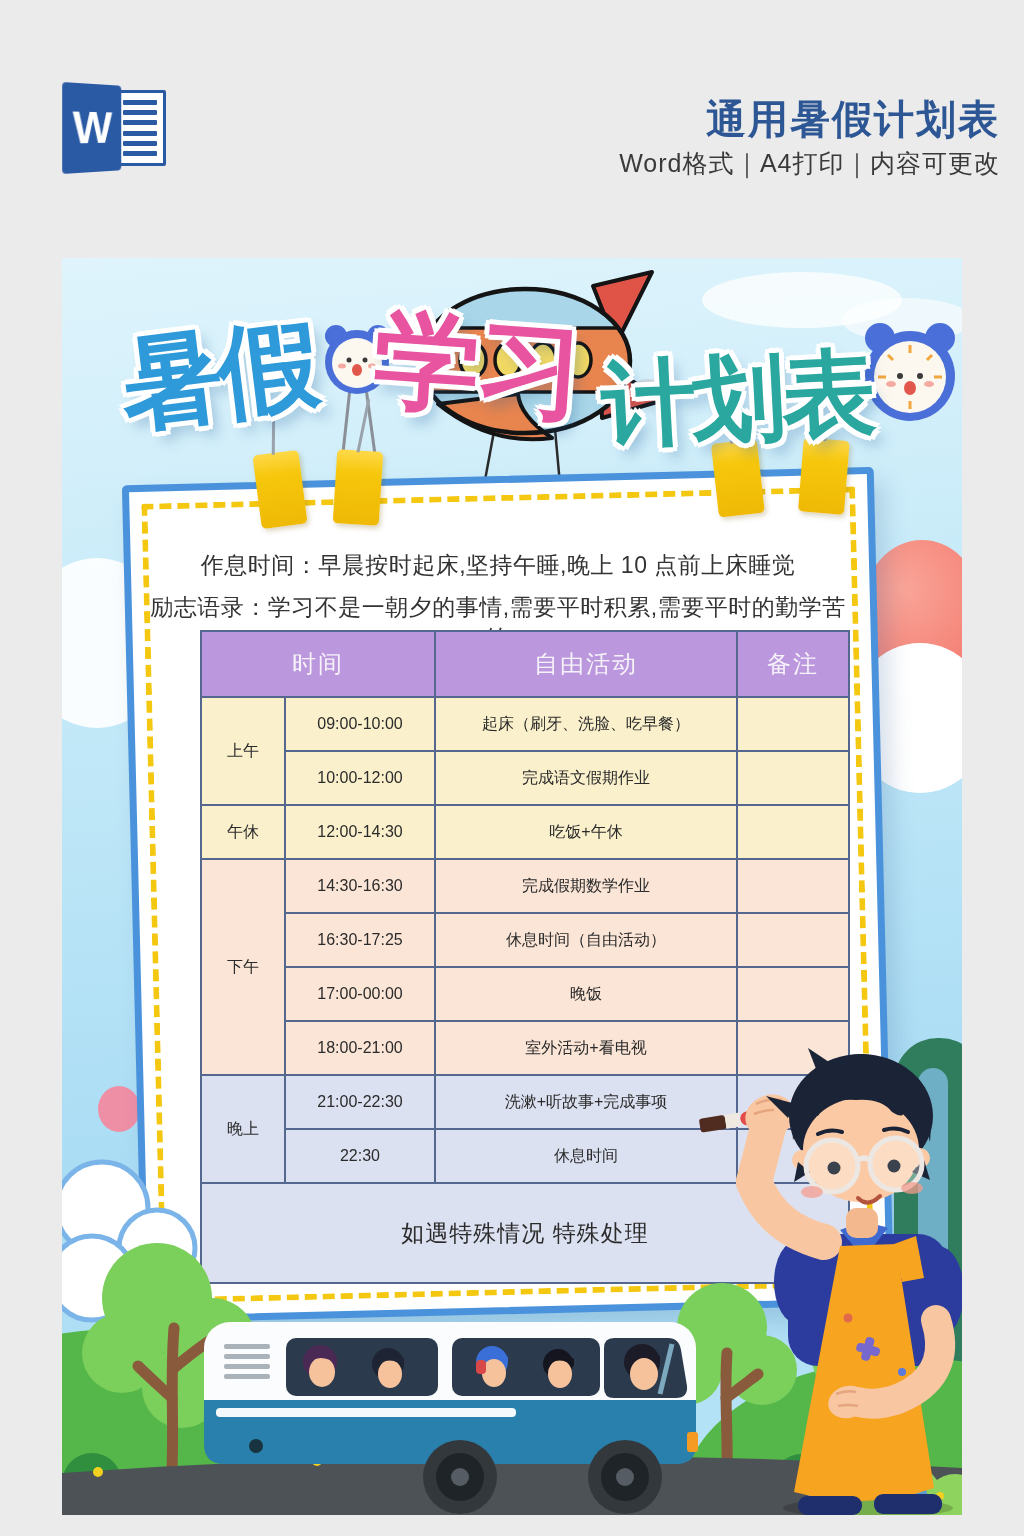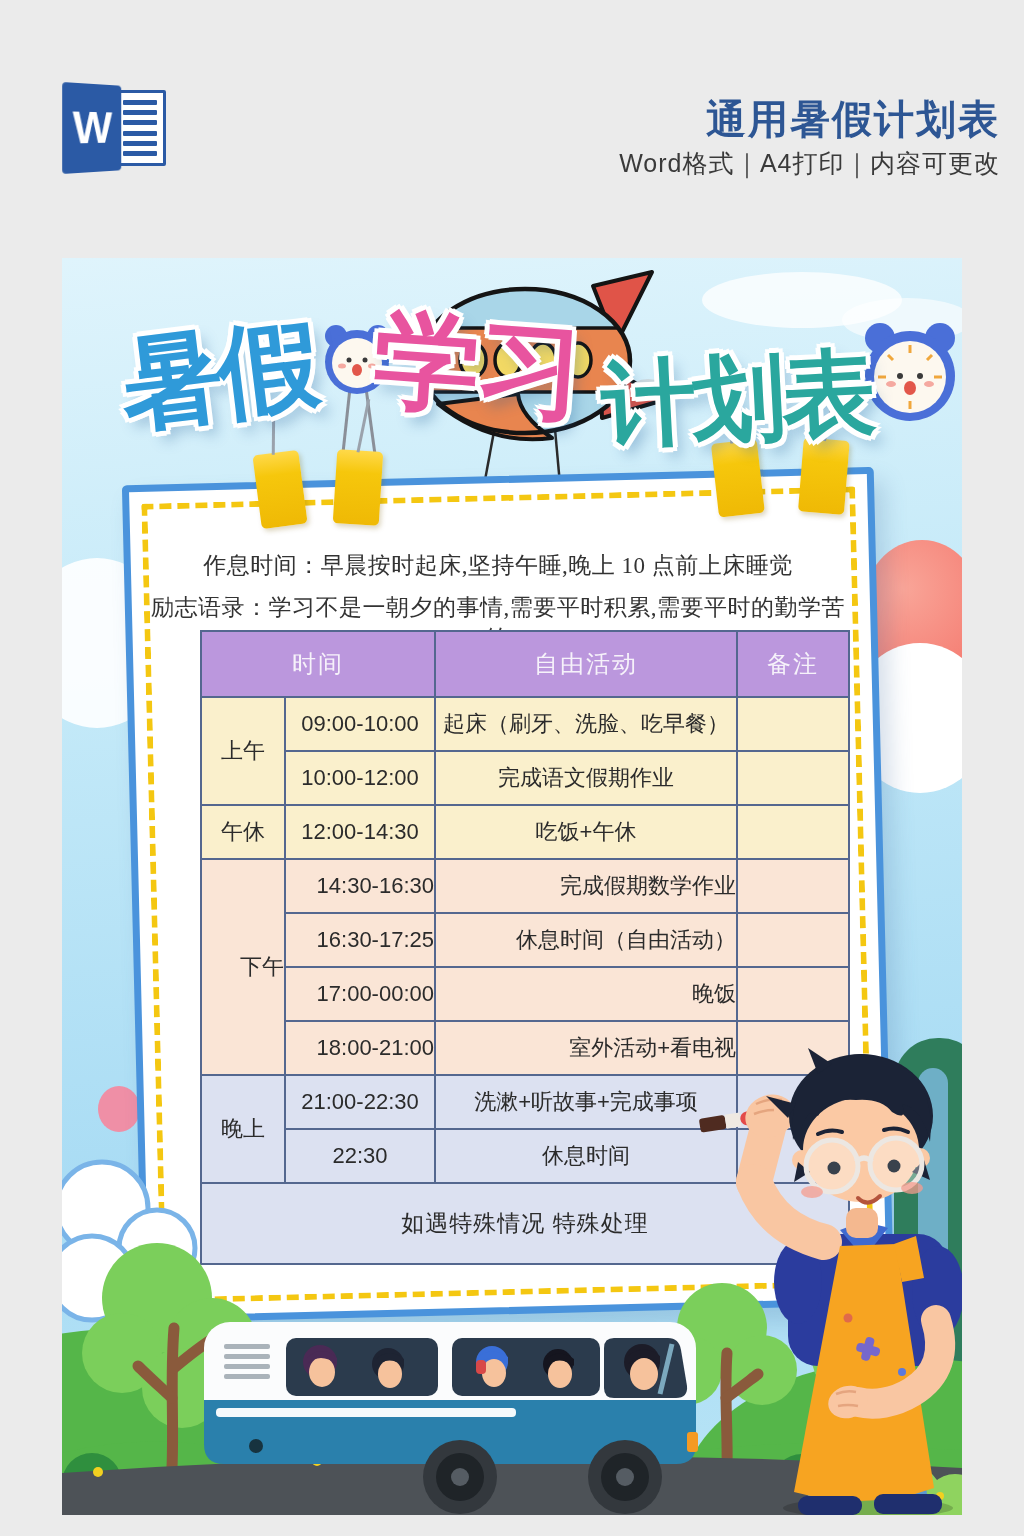--- a/index.html
+++ b/index.html
@@ -34,33 +34,33 @@
   .card-dash { position:absolute; inset:12px; border:6px dashed #f4c711; border-radius:3px; }
   .clip { position:absolute; width:46px; height:74px; background:linear-gradient(180deg,#ffd94a 0%,#f6c70c 30%,#efb905 100%); border-radius:5px; top:-36px; z-index:2; box-shadow:2px 3px 5px rgba(120,90,0,.25); }
   .clip::before { content:""; position:absolute; left:50%; top:-52px; width:3px; height:54px; background:#9aa2ac; transform:rotate(8deg); }
   .clip.c1 { left:128px; transform:rotate(-6deg); }
   .clip.c2 { left:206px; transform:rotate(5deg); }
   .clip.c3 { left:586px; transform:rotate(-5deg); }
   .clip.c4 { left:672px; transform:rotate(6deg); }
 
   
   .content { position:absolute; z-index:5; left:0; top:0; width:900px; height:1257px; pointer-events:none; }
-  .intro { position:absolute; left:80px; width:712px; text-align:center; font-size:23px; color:#333; font-weight:500; letter-spacing:.5px;font-family:Liberation Serif, serif; }
+  .intro { position:absolute; left:80px; width:712px; text-align:center; font-size:23px; color:#333; font-weight:500; letter-spacing:.5px; }
   .intro.l1 { top:292px; }
   .intro.l2 { top:334px; }
 
   table.sched { position:absolute; left:138px; top:372px; width:648px; border-collapse:collapse; table-layout:fixed; }
-  table.sched td, table.sched th { border:2px solid #54678f; text-align:center; vertical-align:middle; font-weight:500; font-size:22px; color:#2b2b2b; padding:0; }
+  table.sched td, table.sched th { border:2px solid #54678f; text-align:center; vertical-align:middle; font-weight:500; font-size:16px; color:#2b2b2b; padding:0; }
   table.sched th { background:#bb97dd; color:#f6f2fa; font-family:"Liberation Serif","DejaVu Serif",serif; font-weight:normal; font-size:24px; height:66px; letter-spacing:2px; }
   tr.r { height:54px; }
   tr.cream td { background:#faf0cc; }
-  tr.peach td { background:#fae5d6;text-align:right; }
+  tr.peach td { background:#fae5d6; }
   tr.lav td { background:#dce1f1; }
   td.grp { font-weight:600; }
-  tr.foot { height:81px; }
+  tr.foot { height:100px; }
   tr.foot td { background:#dce1f1; font-size:23px; letter-spacing:1px; }
 
   .scene, .bus, .boy { position:absolute; }
   .scene { z-index:6; left:0; top:740px; }
   .bus   { z-index:7; left:128px; top:1056px; }
   .boy   { z-index:8; left:636px; top:762px; }
 
   .watermark { position:absolute; z-index:10; left:8px; top:1484px; font-size:28px; font-weight:600; color:#fff; letter-spacing:1px; text-shadow:0 0 5px rgba(0,0,0,.5),1px 1px 2px rgba(0,0,0,.6); }
 </style>
 </head>

